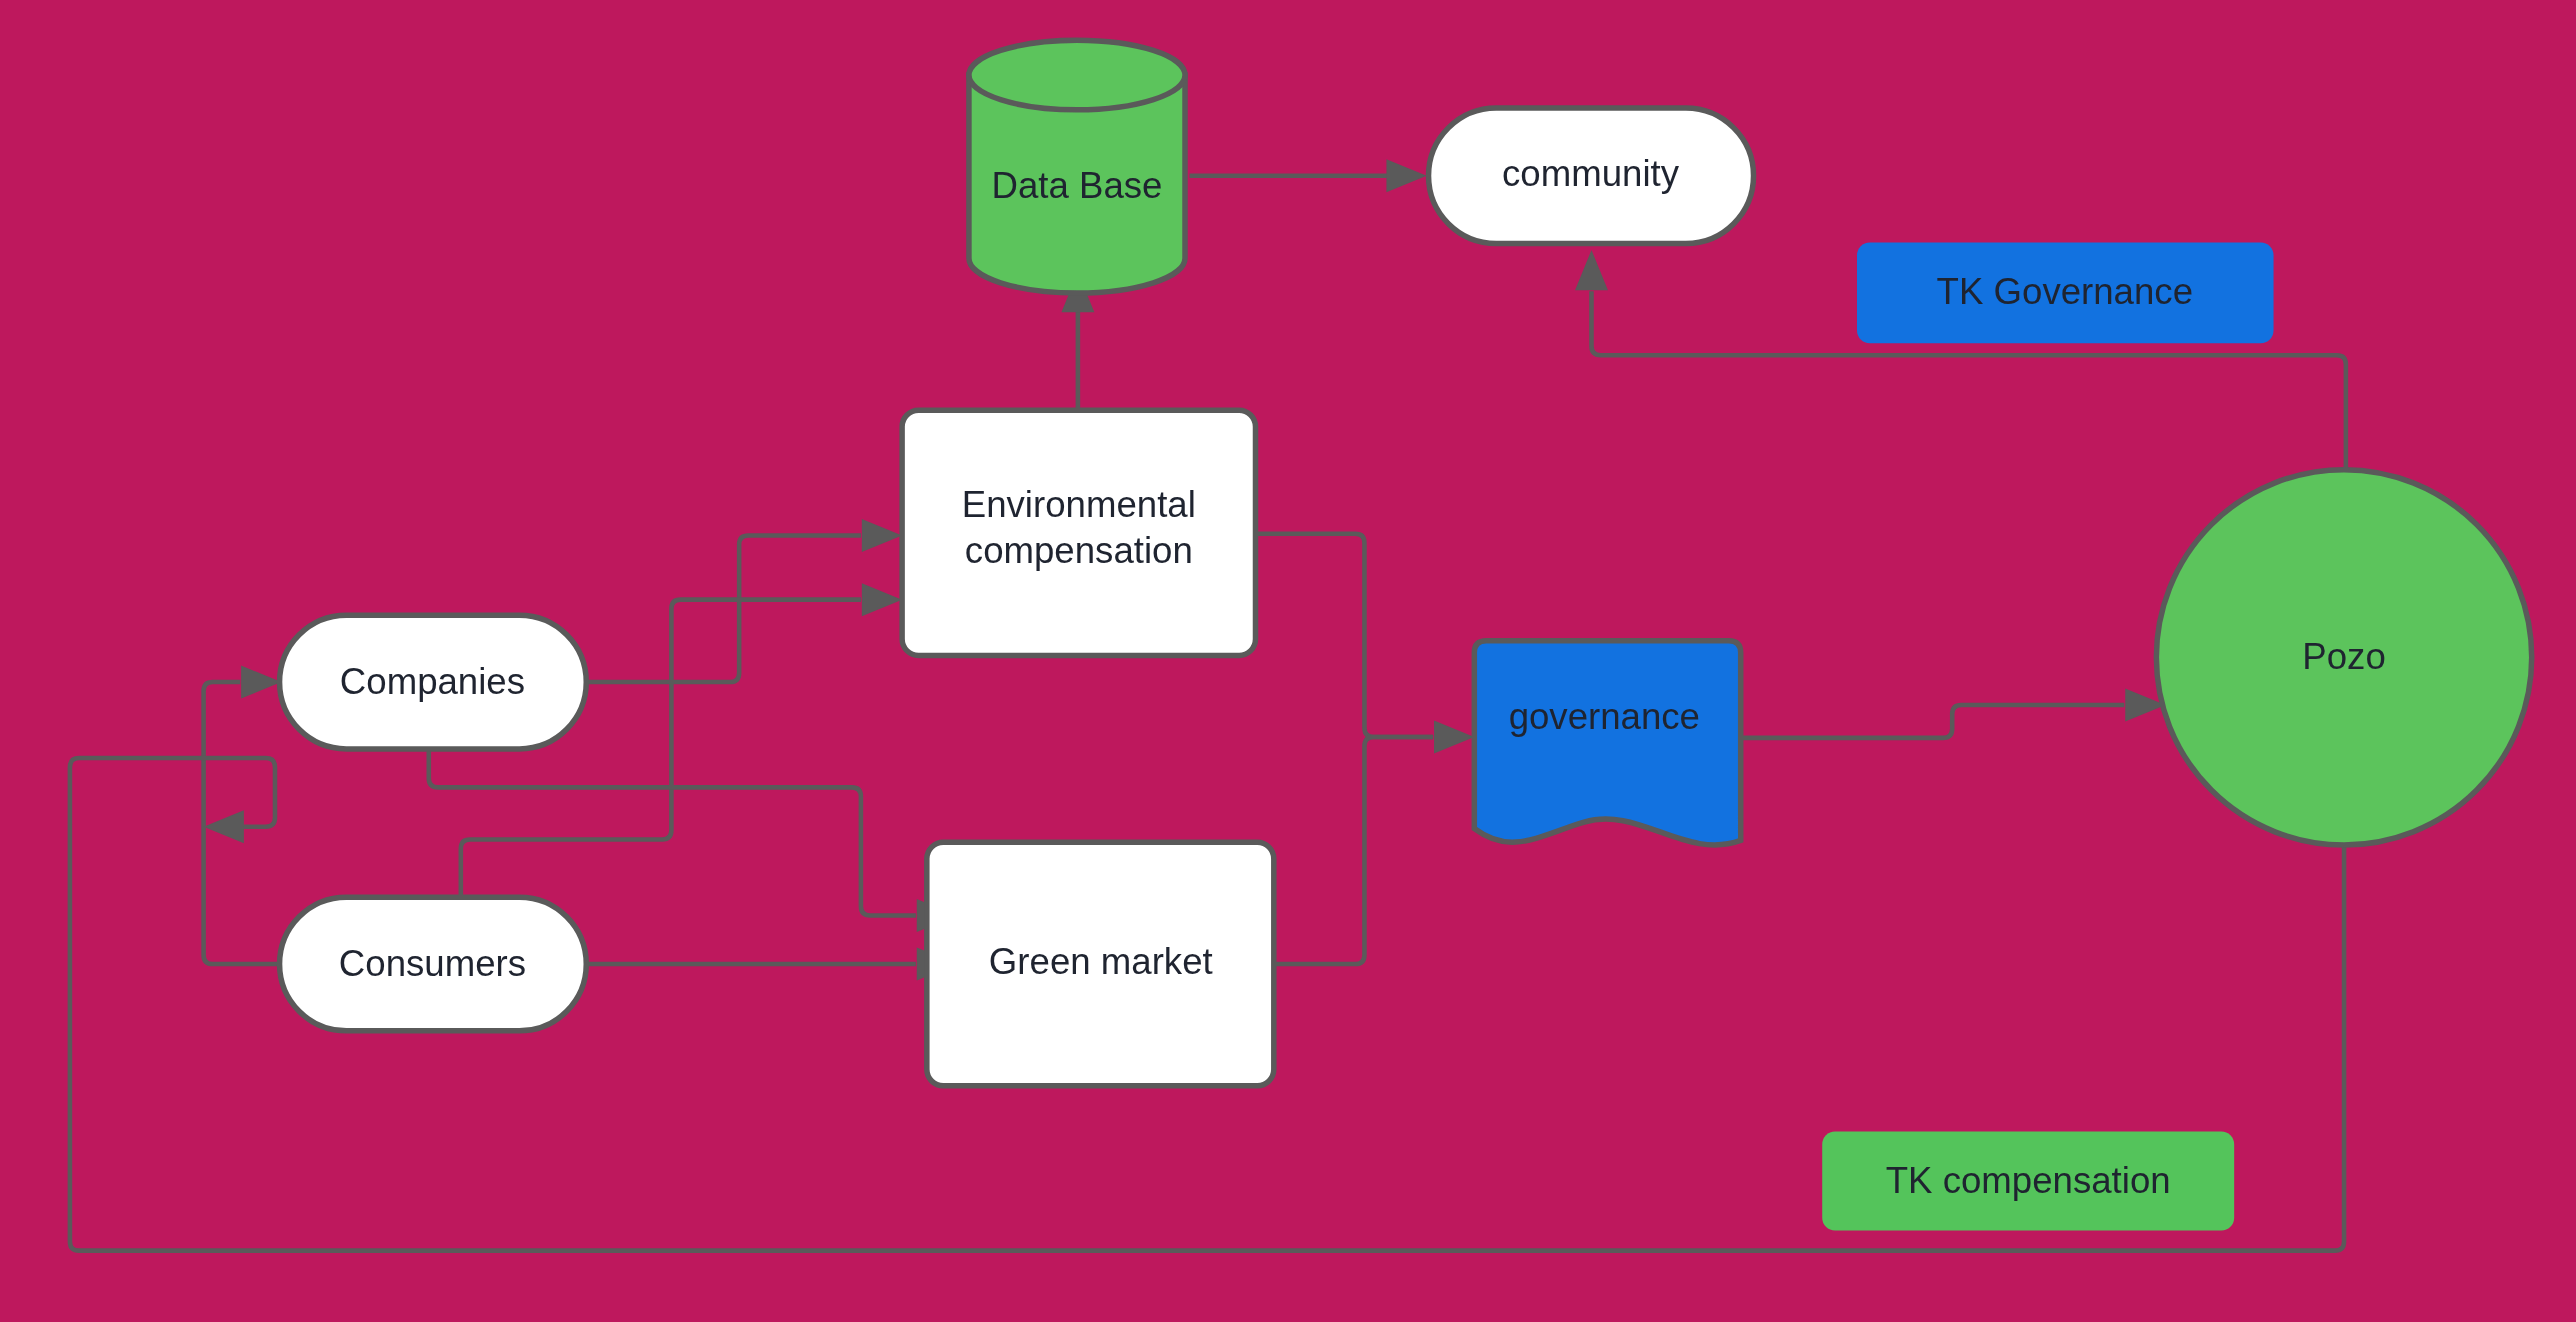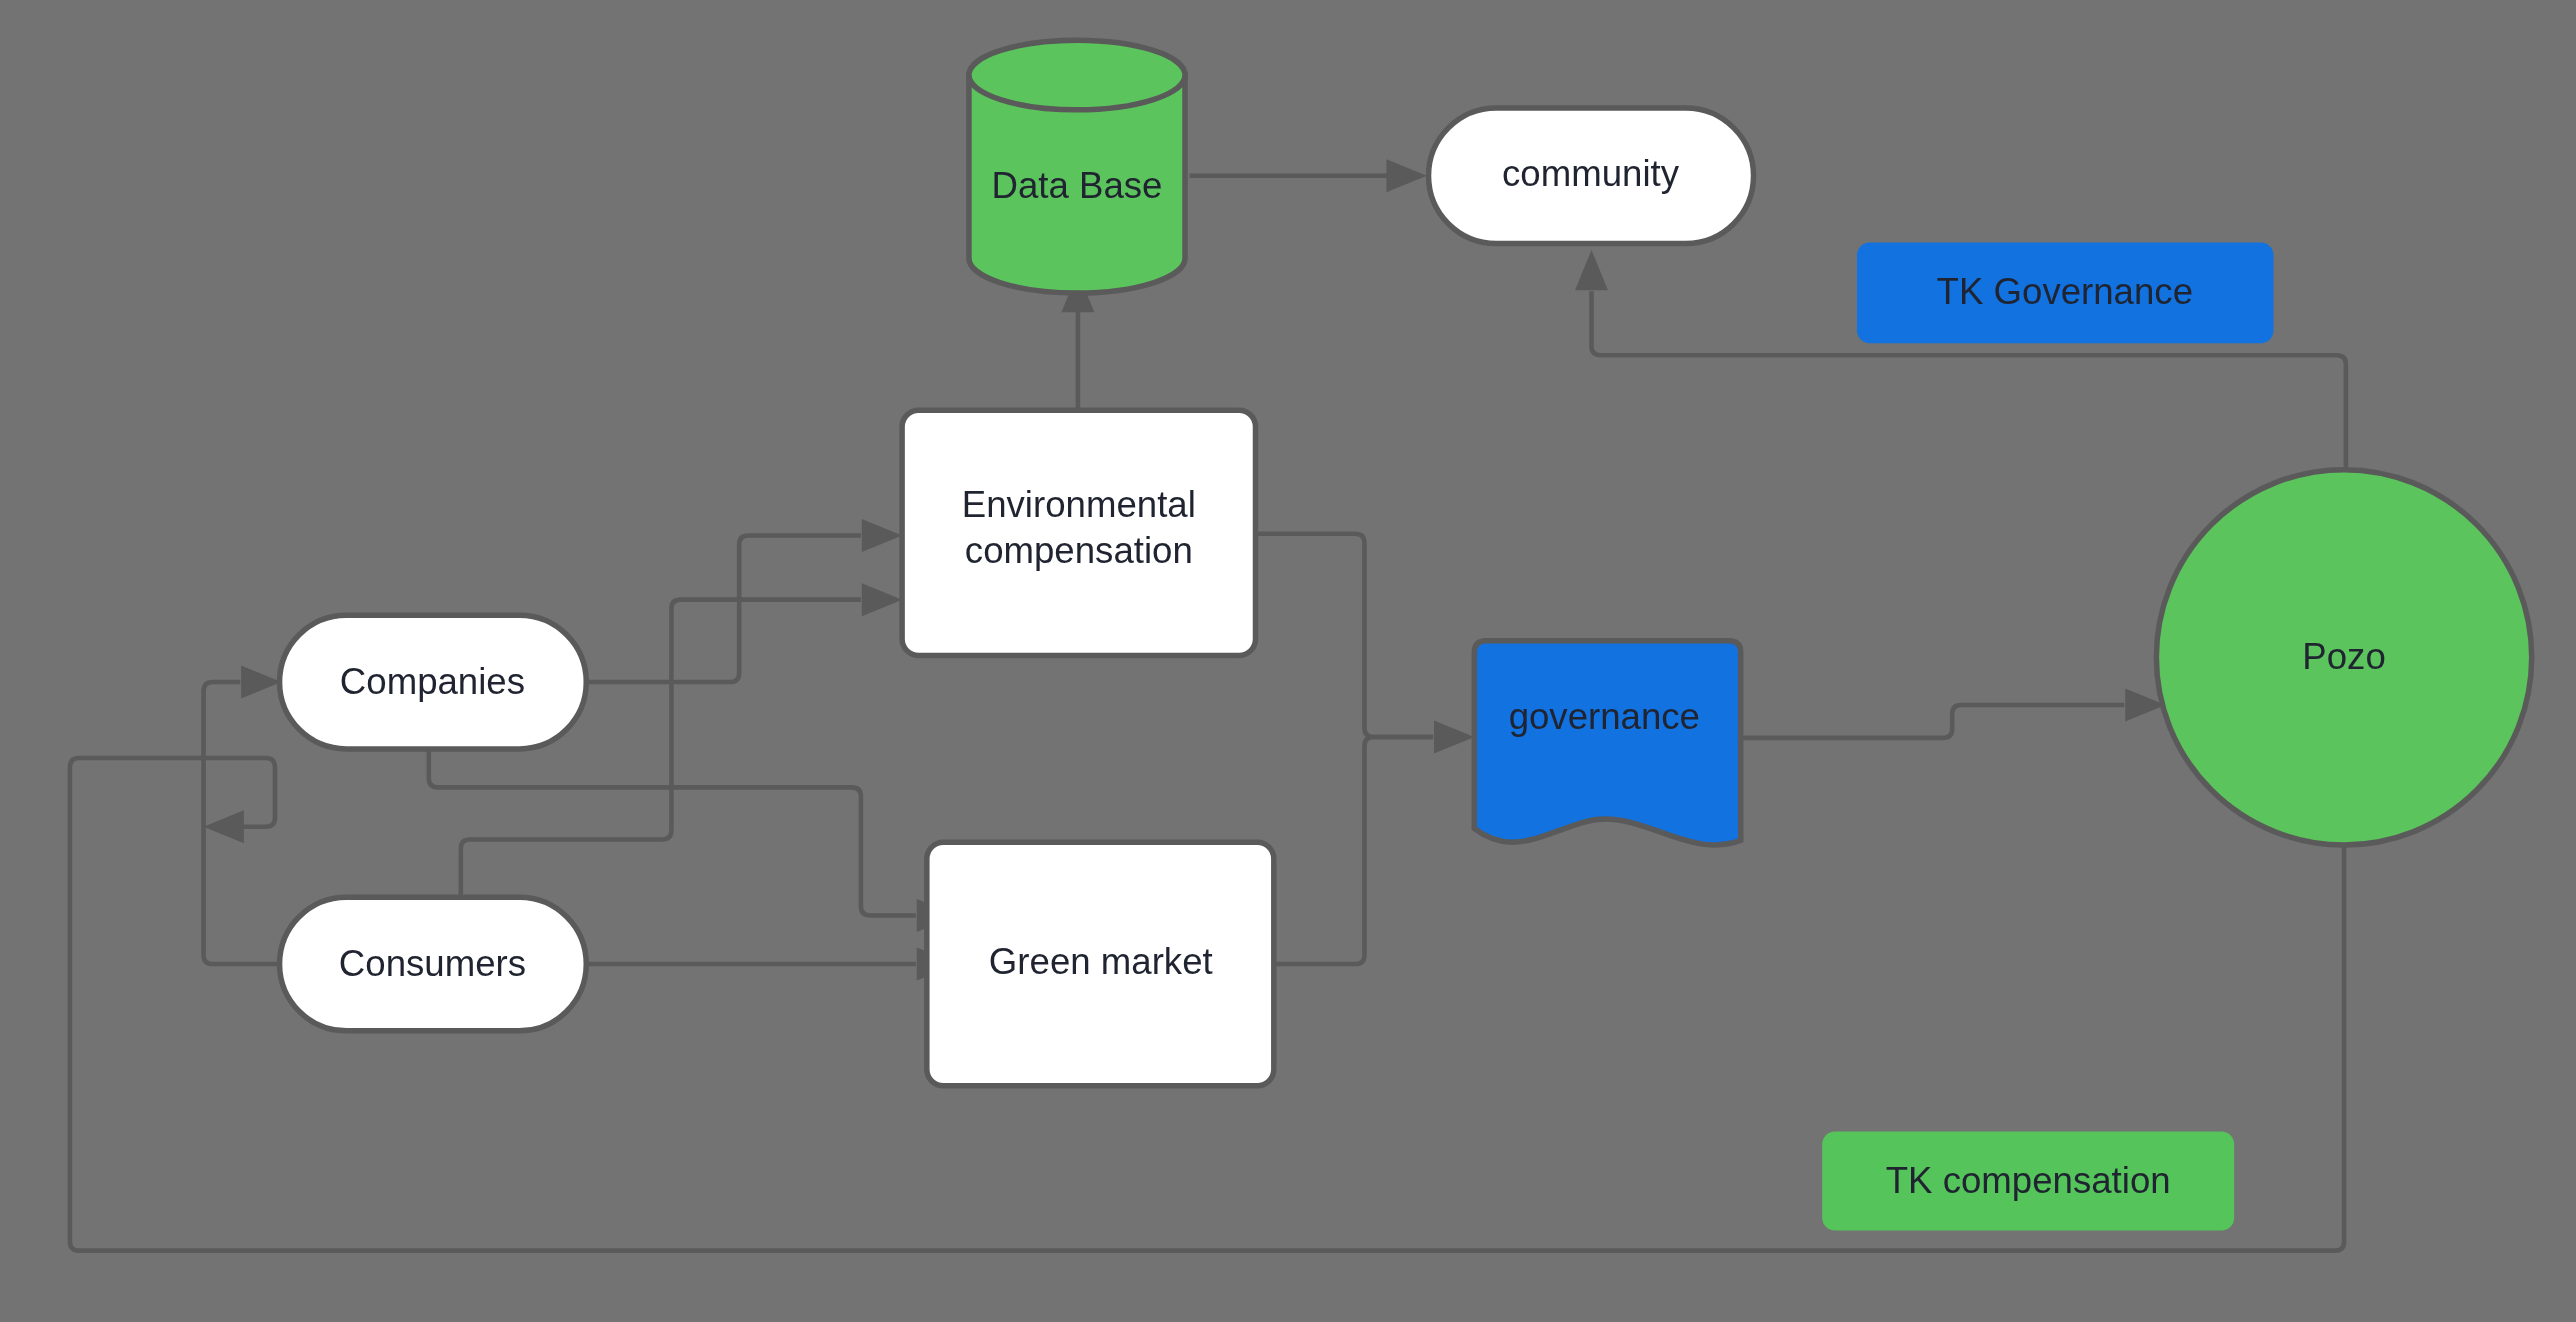--- a/index.html
+++ b/index.html
@@ -2,21 +2,21 @@
 <html style="font-size:14.7px"><head>
 <meta charset="utf-8">
 <title>Diagram</title>
 <style>
   html,body{margin:0;padding:0;background:#ffffff;}
   body{
     width:2576px;height:1322px;
     font-family:"Liberation Sans", sans-serif;
     overflow:hidden;
   }
-  #stage{position:relative;width:2576px;height:1322px;background:#737373;}
+  #stage{position:relative;width:2576px;height:1322px;background:#be185d;}
   svg#diagram{position:absolute;left:0;top:0;width:2576px;height:1322px;display:block;}
   .nlabel{
     font-family:"Liberation Sans", sans-serif;
     fill:#1f2430;
     text-anchor:middle;
     dominant-baseline:middle;
   }
   .edge{fill:none;stroke:#5a5a5a;stroke-width:5;stroke-linecap:butt;stroke-linejoin:round;}
   .arrow{fill:#5a5a5a;stroke:none;}
 </style>

